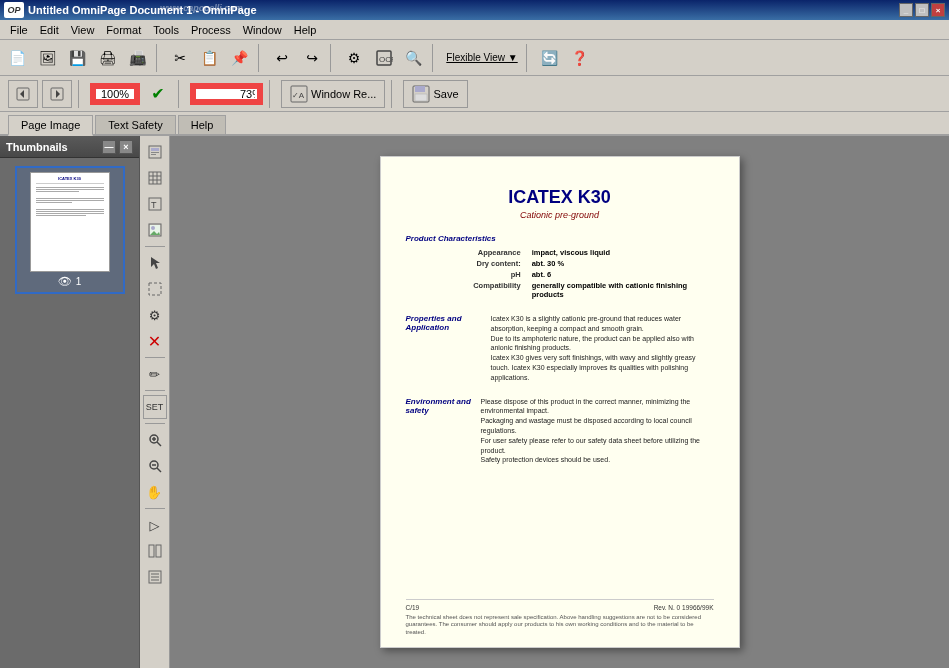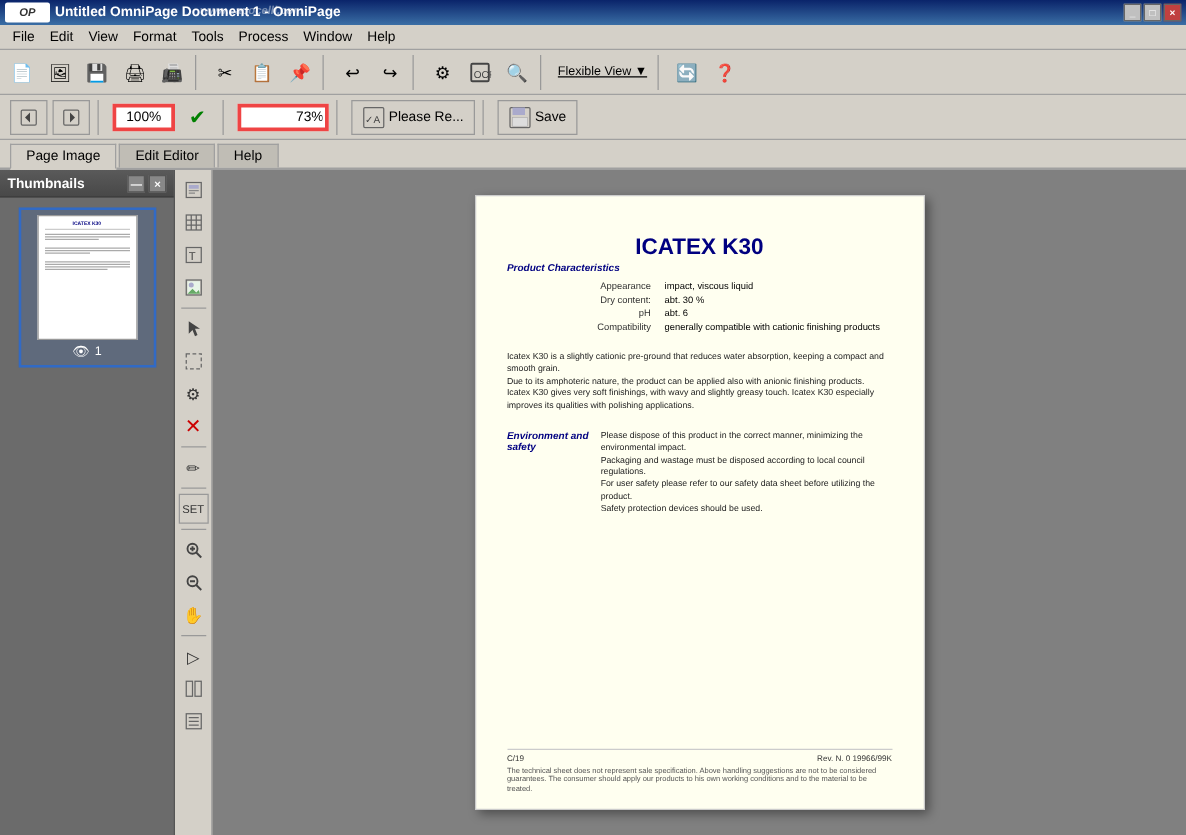--- a/index.html
+++ b/index.html
@@ -9,21 +9,21 @@
     #title-bar {
       background: linear-gradient(to bottom, #0a246a, #3a6ea5);
       color: white;
       height: 20px;
       display: flex;
       align-items: center;
       padding: 0 4px;
       font-size: 11px;
       font-weight: bold;
     }
-    #title-bar .title-icon { width: 36px; height: 16px; margin-right: 4px; background: #fff; border-radius: 2px; display: inline-flex; align-items: center; justify-content: center; font-size: 9px; color: #333; font-style: italic; }
+    #title-bar .title-icon { width: 20px; height: 16px; margin-right: 4px; background: #fff; border-radius: 2px; display: inline-flex; align-items: center; justify-content: center; font-size: 9px; color: #333; font-style: italic; }
     #title-bar .title-text { flex: 1; }
     #title-bar .win-controls { display: flex; gap: 2px; }
     #title-bar .win-btn { width: 14px; height: 14px; background: #c0c0c0; border: 1px solid #666; font-size: 8px; display: flex; align-items: center; justify-content: center; cursor: pointer; }
 
     
     #menu-bar {
       background: #d4d0c8;
       height: 20px;
       display: flex;
       align-items: center;
@@ -62,21 +62,21 @@
       background: #d4d0c8;
       height: 36px;
       display: flex;
       align-items: center;
       padding: 2px 8px;
       border-bottom: 1px solid #a0a0a0;
       gap: 4px;
     }
     .zoom-input {
       width: 50px; height: 22px;
-      border: 3px solid #ef4444;
+      border: 6px solid #ef4444;
       background: white;
       text-align: center;
       font-size: 11px;
       padding: 0 2px;
     }
     .toolbar2-btn {
       height: 28px; padding: 0 8px;
       background: #d4d0c8;
       border: 1px solid #999;
       cursor: pointer;
@@ -253,21 +253,21 @@
       margin-bottom: 10px;
     }
     .doc-section-title {
       font-size: 8px;
       font-weight: bold;
       color: #000080;
       font-style: italic;
       margin-bottom: 4px;
       font-family: Arial, sans-serif;
     }
-    .doc-table { width: 100%; border-collapse: collapse; margin-bottom: 14px; }
+    .doc-table { width: 100%; border-collapse: collapse; margin-bottom: 14px; font-weight: bold; }
     .doc-table td { font-size: 7.5px; padding: 1px 3px; vertical-align: top; }
     .doc-table .label-col { text-align: right; color: #333; width: 40%; padding-right: 8px; }
     .doc-table .value-col { color: #000; }
     .doc-body-text {
       font-size: 7px;
       color: #222;
       line-height: 1.4;
       margin-bottom: 4px;
     }
     .doc-footer {
@@ -370,36 +370,36 @@
   <input class="zoom-input" type="text" value="100%" style="">
   <div class="checkmark-btn" style="color:green;font-size:16px;">✔</div>
   <div style="width:6px;height:28px;border-left:1px solid #999;margin:0 2px;"></div>
   <input class="zoom-input" type="text" value="73%" style="width: 73px; padding-left: 44px;">
   <div style="width:6px;height:28px;border-left:1px solid #999;margin:0 2px;"></div>
   <div class="toolbar2-btn">
     <svg width="18" height="18" viewBox="0 0 18 18" style="margin-right:3px;">
         <rect x="1" y="1" width="16" height="16" fill="none" stroke="#666" stroke-width="1" rx="1"></rect>
         <text x="2" y="13" font-size="8" fill="#444">✓A</text>
       </svg>
-    <span>Please Re...</span>
+    <span>Window Re...</span>
   </div>
   <div style="width:6px;height:28px;border-left:1px solid #999;margin:0 2px;"></div>
   <div class="toolbar2-btn">
     <svg width="18" height="18" viewBox="0 0 18 18" style="margin-right:3px;">
         <rect x="1" y="1" width="16" height="16" fill="none" stroke="#666" stroke-width="1" rx="1"></rect>
         <rect x="3" y="1" width="10" height="6" fill="#aac"></rect>
         <rect x="3" y="9" width="12" height="7" fill="#ddd" stroke="#aaa" stroke-width="0.5"></rect>
       </svg>
     <span>Save</span>
   </div>
 </div>
 
 <div id="tab-bar">
   <div class="tab active">Page Image</div>
-  <div class="tab">Edit Editor</div>
+  <div class="tab">Text Safety</div>
   <div class="tab">Help</div>
 </div>
 
 <div id="main-content">
 
   <div id="thumbnails-panel">
     <div id="thumbnails-header">
       <span>Thumbnails</span>
       <div class="header-controls">
         <div class="header-btn">—</div>
@@ -514,20 +514,21 @@
           <line x1="3" y1="4" x2="11" y2="4" stroke="#666" stroke-width="1"></line>
           <line x1="3" y1="7" x2="11" y2="7" stroke="#666" stroke-width="1"></line>
           <line x1="3" y1="10" x2="11" y2="10" stroke="#666" stroke-width="1"></line>
         </svg>
     </div>
   </div>
 
   <div id="page-view">
     <div id="document-page">
       <div class="doc-title">ICATEX K30</div>
+      <div class="doc-subtitle">Cationic pre-ground</div>
 
       <div class="doc-section">
         <div class="doc-section-title">Product Characteristics</div>
         <table class="doc-table">
           <tbody>
               <tr>
             <td class="label-col">Appearance</td>
             <td class="value-col">impact, viscous liquid</td>
           </tr>
           <tr>
@@ -541,20 +542,23 @@
           <tr>
             <td class="label-col">Compatibility</td>
             <td class="value-col">generally compatible with cationic finishing products</td>
           </tr>
         </tbody>
           </table>
       </div>
 
       <div class="doc-section">
         <div style="display:flex;gap:10px;">
+          <div style="width:75px;flex-shrink:0;">
+            <div class="doc-section-title">Properties and Application</div>
+          </div>
           <div class="doc-body-text" style="white-space:pre-line;">Icatex K30 is a slightly cationic pre-ground that reduces water absorption, keeping a compact and smooth grain.
 Due to its amphoteric nature, the product can be applied also with anionic finishing products.
 Icatex K30 gives very soft finishings, with wavy and slightly greasy touch. Icatex K30 especially improves its qualities with polishing applications.</div>
         </div>
       </div>
 
       <div class="doc-section">
         <div style="display:flex;">
           <div style="width:75px;flex-shrink:0;">
             <div class="doc-section-title">Environment and safety</div>

